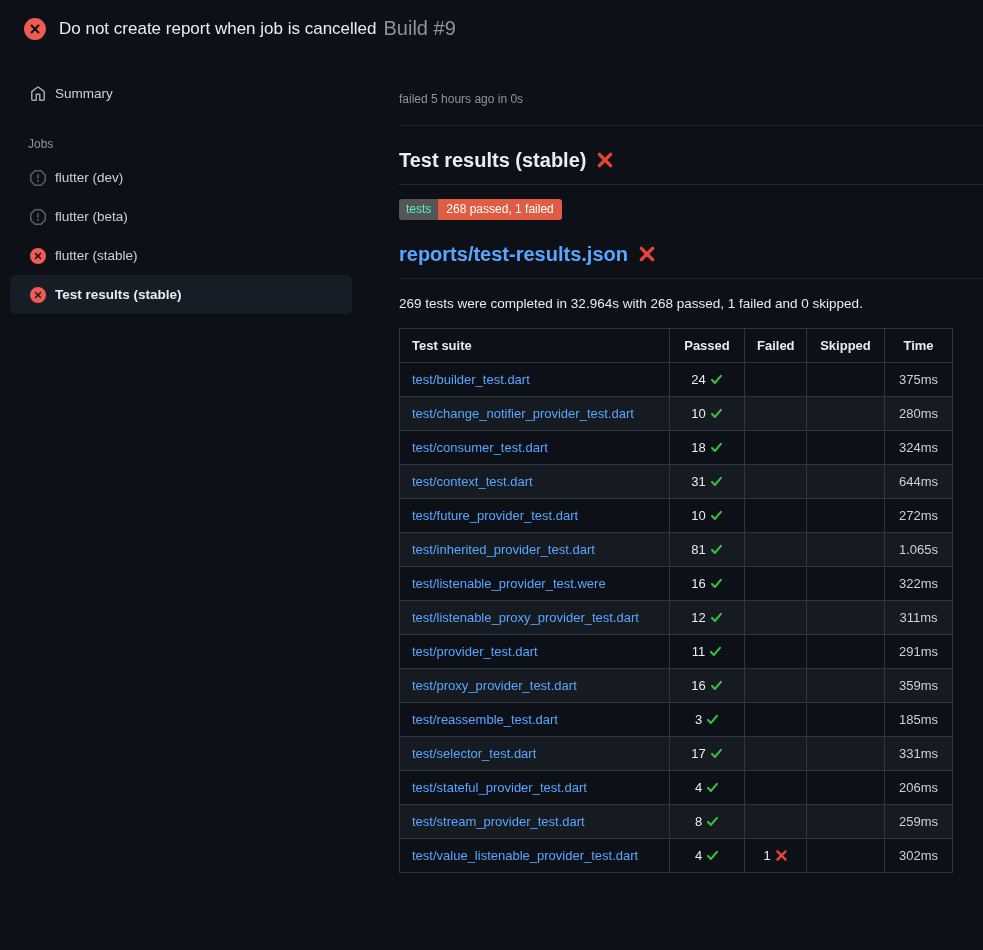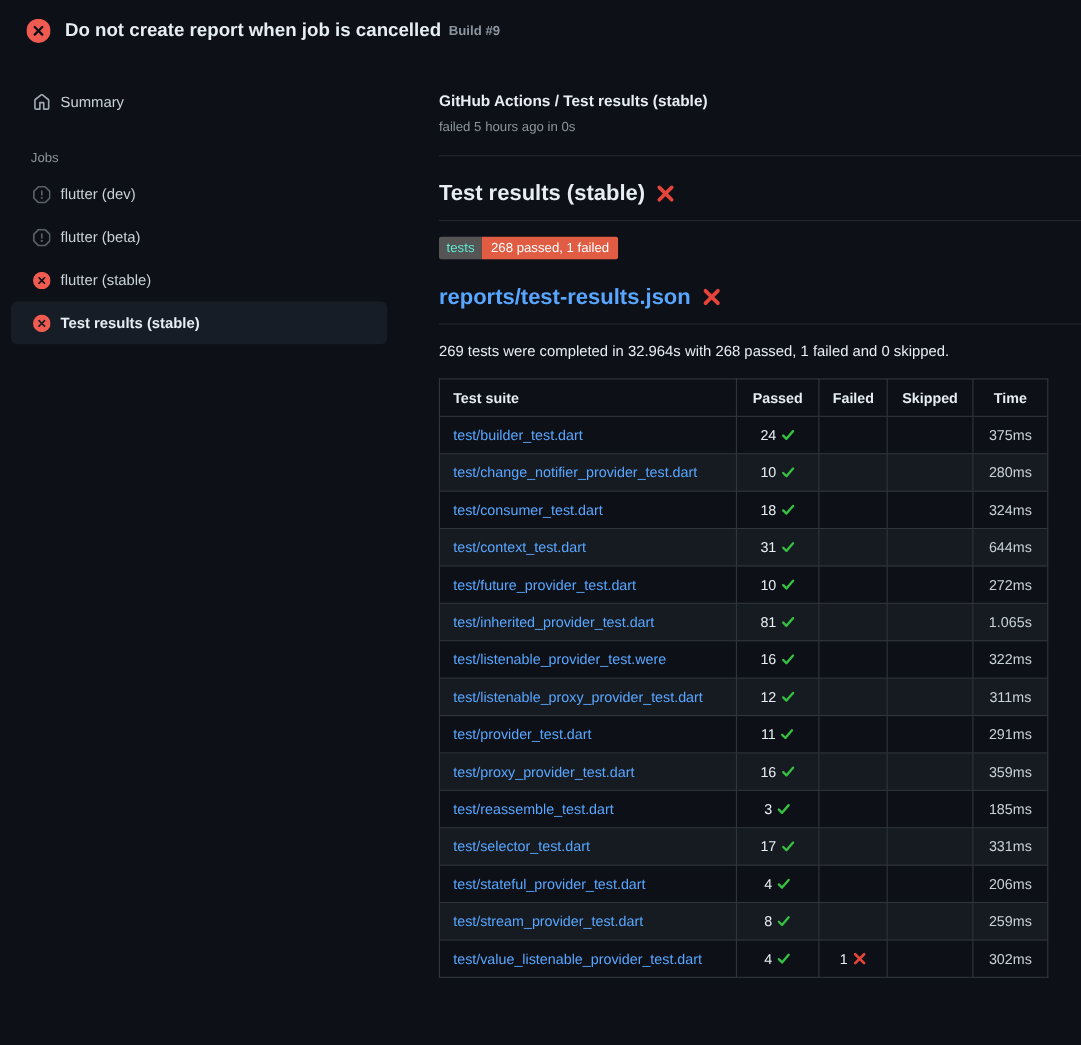--- a/index.html
+++ b/index.html
@@ -12,22 +12,22 @@
   html,body{margin:0;padding:0}
   body{
     width:983px;height:950px;overflow:hidden;
     background:var(--bg);color:var(--fg);
     font-family:"Liberation Sans", sans-serif;font-size:14px;
   }
   svg{display:block}
   
   .app-header{display:flex;align-items:center;padding:17px 24px 14px 24px}
   .app-header .hicon{width:22px;height:22px;margin-right:13px;flex:none}
-  .app-title{font-size:17px;font-weight:700;line-height:22px}
-  .app-build{font-size:12px;font-weight:700;color:var(--muted);margin-left:7px}
+  .app-title{font-size:17px;font-weight:400;line-height:22px}
+  .app-build{font-size:20px;font-weight:400;color:var(--muted);margin-left:7px}
   
   .content{display:flex;align-items:flex-start}
   aside{width:399px;flex:none;padding-top:20px}
   main{flex:1;min-width:0;padding-top:30px}
   
   .side-item{
     display:flex;align-items:center;gap:9px;
     margin:0 47px 0 10px;padding:10px 10px 10px 20px;border-radius:6px;
     font-size:13.5px;color:var(--fg-soft);cursor:pointer;line-height:19px;
   }
@@ -117,21 +117,20 @@
             <svg width="16" height="16" viewBox="0 0 16 16">
               <path fill="#ef5b50" d="M2.343 13.657A8 8 0 1 1 13.658 2.343 8 8 0 0 1 2.343 13.657ZM6.03 4.97a.751.751 0 0 0-1.042.018.751.751 0 0 0-.018 1.042L6.94 8 4.97 9.97a.749.749 0 0 0 .326 1.275.749.749 0 0 0 .734-.215L8 9.06l1.97 1.97a.749.749 0 0 0 1.275-.326.749.749 0 0 0-.215-.734L9.06 8l1.97-1.97a.749.749 0 0 0-.326-1.275.749.749 0 0 0-.734.215L8 6.94Z"></path>
             </svg>
           </span>
           <span>Test results (stable)</span>
         </div>
       </nav>
   </aside>
 
   <main>
-    <div class="breadcrumb">GitHub Actions / Test results (stable)</div>
     <div class="status-line">failed 5 hours ago in 0s</div>
     <div class="rule"></div>
 
     <h1 class="section">
       <span>Test results (stable)</span>
       <span class="xicon" id="heading-x">
           <svg width="18" height="18" viewBox="0 0 16 16">
             <path d="M3 3 L13 13 M13 3 L3 13" stroke="#e5443a" stroke-width="3" stroke-linecap="round" fill="none"></path>
           </svg>
         </span>

